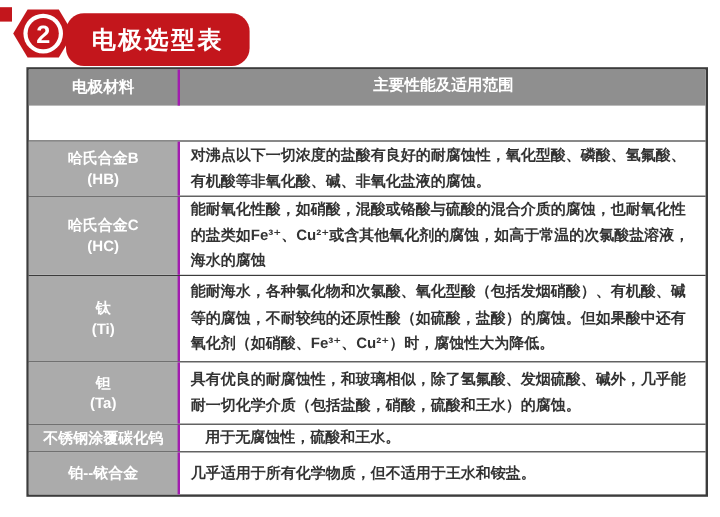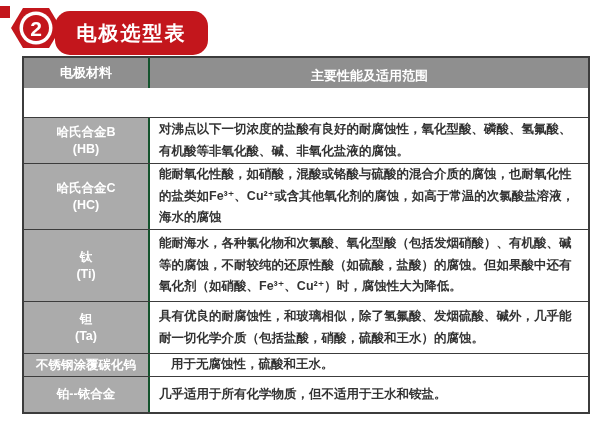--- a/index.html
+++ b/index.html
@@ -21,30 +21,30 @@
                   align-items:center; justify-content:center; }
   .title-banner span { color:#ffffff; font-size:20px; font-weight:bold;
                        letter-spacing:2px; }
 
   
   .etable { position:absolute; left:22px; top:56px; width:568px;
             border:2px solid #3c3c3c; background:#fff; }
   .t-row { display:flex; border-top:1px solid #3c3c3c; }
   .t-row:first-child { border-top:none; }
   .cell-m { width:126px; flex:0 0 126px; background:#ababab; color:#ffffff;
-            border-right:2px solid #14532d; display:flex; flex-direction:column;
+            border-right:2px solid #a21caf; display:flex; flex-direction:column;
             align-items:center; justify-content:center; text-align:center;
             font-weight:bold; font-size:12.5px; line-height:1.35; padding:1px 0; }
   .cell-d { flex:1; color:#333333; font-weight:bold; font-size:12.5px;
             line-height:21.5px; padding:2px 8px 2px 9px; display:flex;
             align-items:center; }
   .cell-d span { display:block; }
   .t-header .cell-m, .t-header .cell-d { background:#8f8f8f; color:#ffffff;
             justify-content:center; text-align:center; font-size:13px; }
-  .t-header .cell-d { align-items:flex-end;font-family:Liberation Serif, serif; }
+  .t-header .cell-d { align-items:flex-start;font-family:Liberation Serif, serif; }
   .t-header .cell-d span { width:100%; text-align:center; }
 
   .h-hdr { height:30px; }
   .h-r0 { height:50px; }
   .h-r1 { height:46px;margin-top:29px; }
   .h-r2 { height:66px; }
   .h-r3 { height:72px; }
   .h-r4 { height:52px; }
   .h-r5 { height:23px;gap:12px; }
   .h-r6 { height:36px; }

